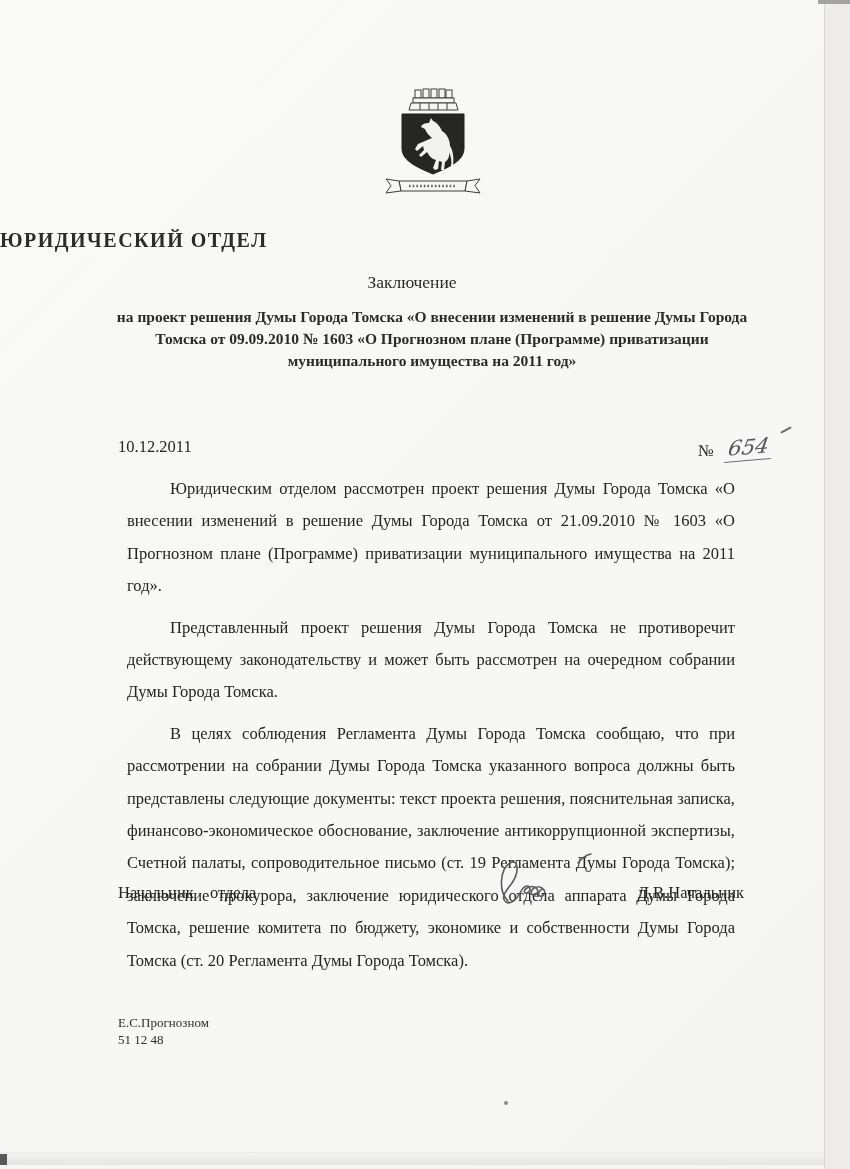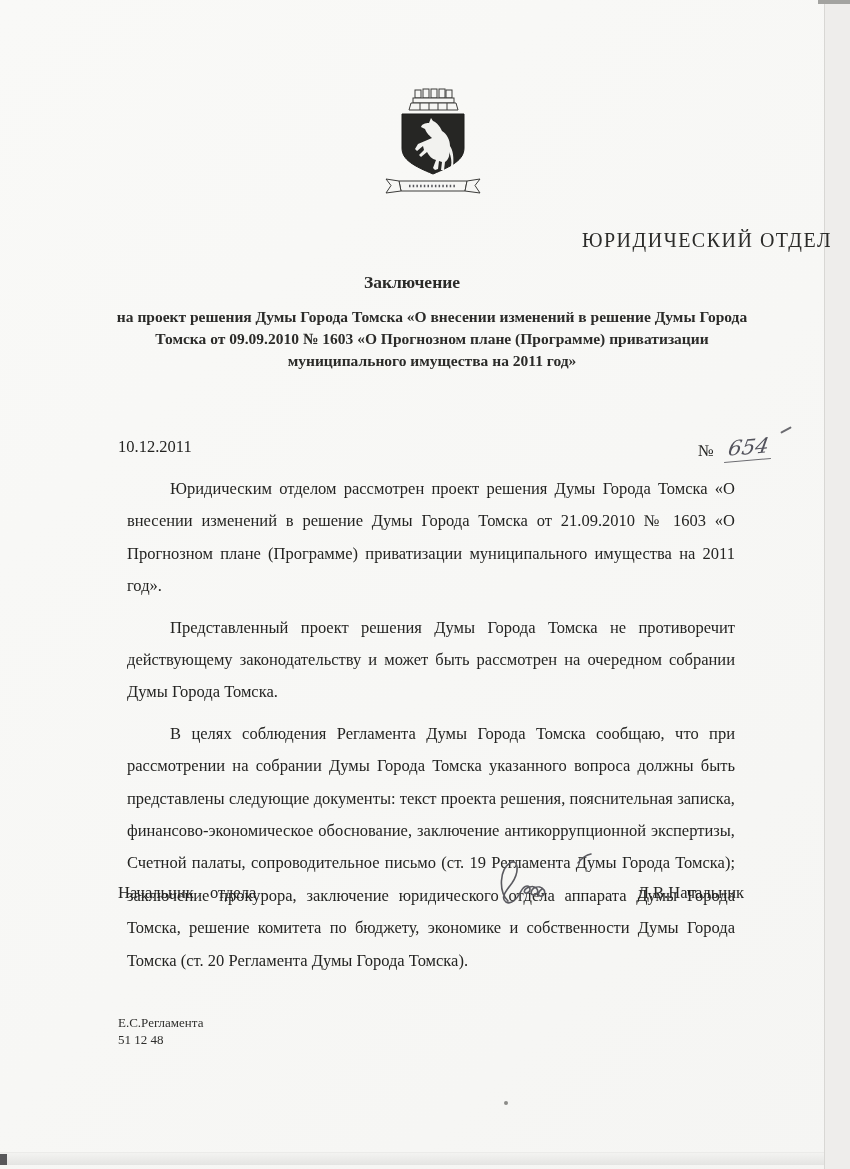--- a/index.html
+++ b/index.html
@@ -14,24 +14,24 @@
   .edge-top-right{position:absolute;top:0;left:818px;width:32px;height:4px;background:#a3a3a0;}
   .edge-bottom{position:absolute;left:0;top:1152px;width:824px;height:12px;
     background:linear-gradient(#f3f3f1,#e4e4e2);border-top:1px solid #ebebe9;}
   .edge-bottom-mark{position:absolute;left:0;top:1154px;width:7px;height:11px;background:#58585a;}
   .speck{position:absolute;left:504px;top:1101px;width:4px;height:4px;border-radius:50%;background:#8b8b88;}
 
   .emblem{position:absolute;left:373px;top:88px;width:120px;height:110px;}
 
   .org-name{position:absolute;left:0;top:196px;width:824px;text-align:center;
     font-weight:bold;font-size:20px;letter-spacing:1.5px;color:#2b2b29;}
-  .dept-name{position:absolute;left:8px;top:229px;width:824px;text-align:right;
-    font-weight:normal;font-size:20px;letter-spacing:1.5px;color:#2b2b29;}
+  .dept-name{position:absolute;left:0;top:229px;width:824px;text-align:left;
+    font-weight:bold;font-size:20px;letter-spacing:1.5px;color:#2b2b29;}
   .doc-title{position:absolute;left:0;top:272px;width:824px;text-align:center;
-    font-weight:bold;font-size:17.5px;color:#2b2b29;}
+    font-weight:normal;font-size:17.5px;color:#2b2b29;}
   .doc-subject{position:absolute;left:112px;top:306px;width:640px;text-align:center;
     font-weight:bold;font-size:15.5px;line-height:22px;color:#2b2b29;}
 
   .meta-row{position:absolute;left:118px;top:437px;width:626px;height:26px;font-size:16.5px;}
   .meta-date{position:absolute;left:0;top:0;}
   .meta-number{position:absolute;left:580px;top:0;white-space:nowrap;}
   .num-sign{display:inline-block;}
   .num-hand{display:inline-block;margin-left:6px;padding:0 4px 1px 2px;
     border-bottom:1.5px solid #6b6b70;
     font-family:"DejaVu Serif", serif;font-style:italic;font-size:21px;color:#53535c;
@@ -123,17 +123,17 @@
                  C38,49 37,45 41,43 C45,41 49,41 51,44 C53,47 50,51 47,50
                  C44,49 45,45 48,43 C52,41 56,42 58,45 C60,48 57,52 54,51
                  C51,50 53,46 56,44"></path>
         <path d="M92,18 C96,13 100,10 105,9"></path>
       </g>
     </svg>
     <span class="sign-name">Д.В.Начальник</span>
   </div>
 
   <div class="footer-block">
-    <div>Е.С.Регламента</div>
+    <div>Е.С.Прогнозном</div>
     <div>51 12 48</div>
   </div>
 
 </div>
 
 </body></html>

